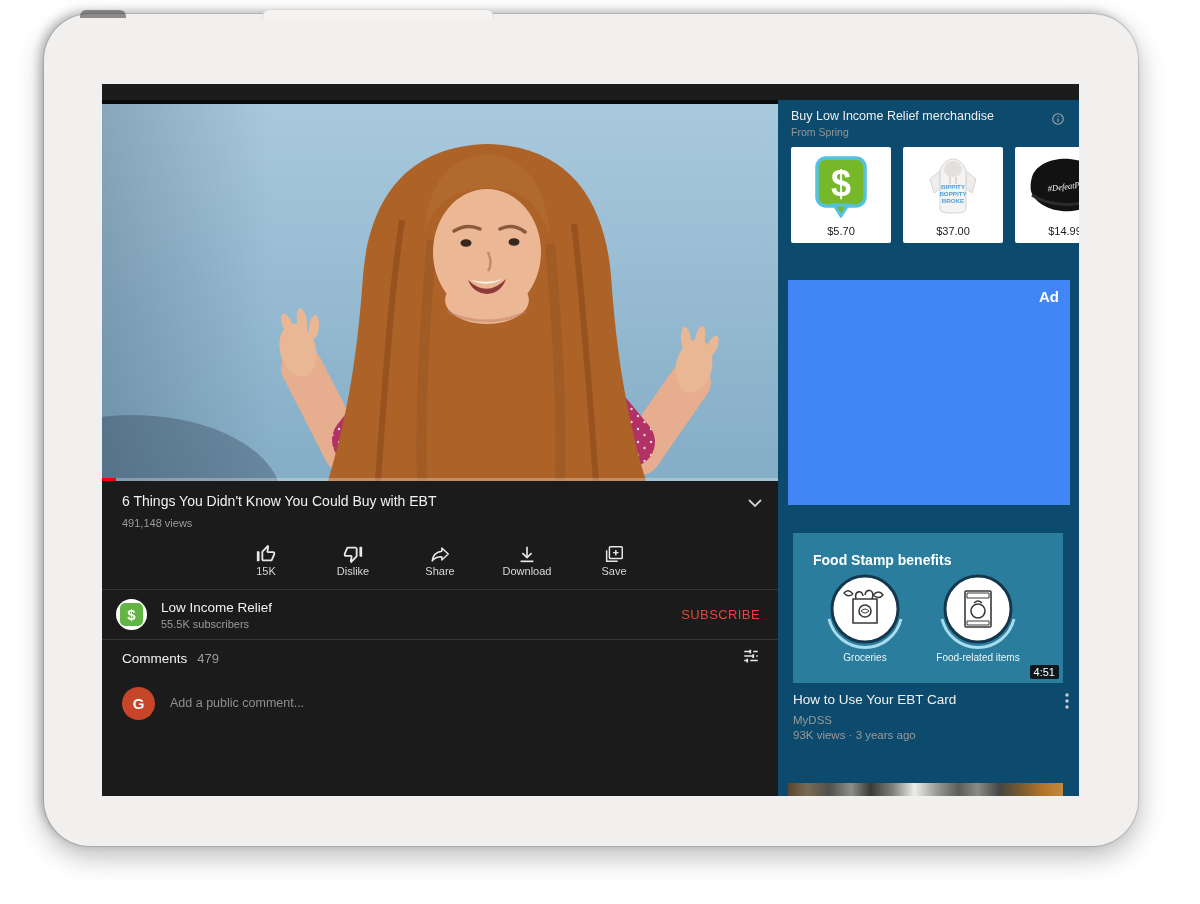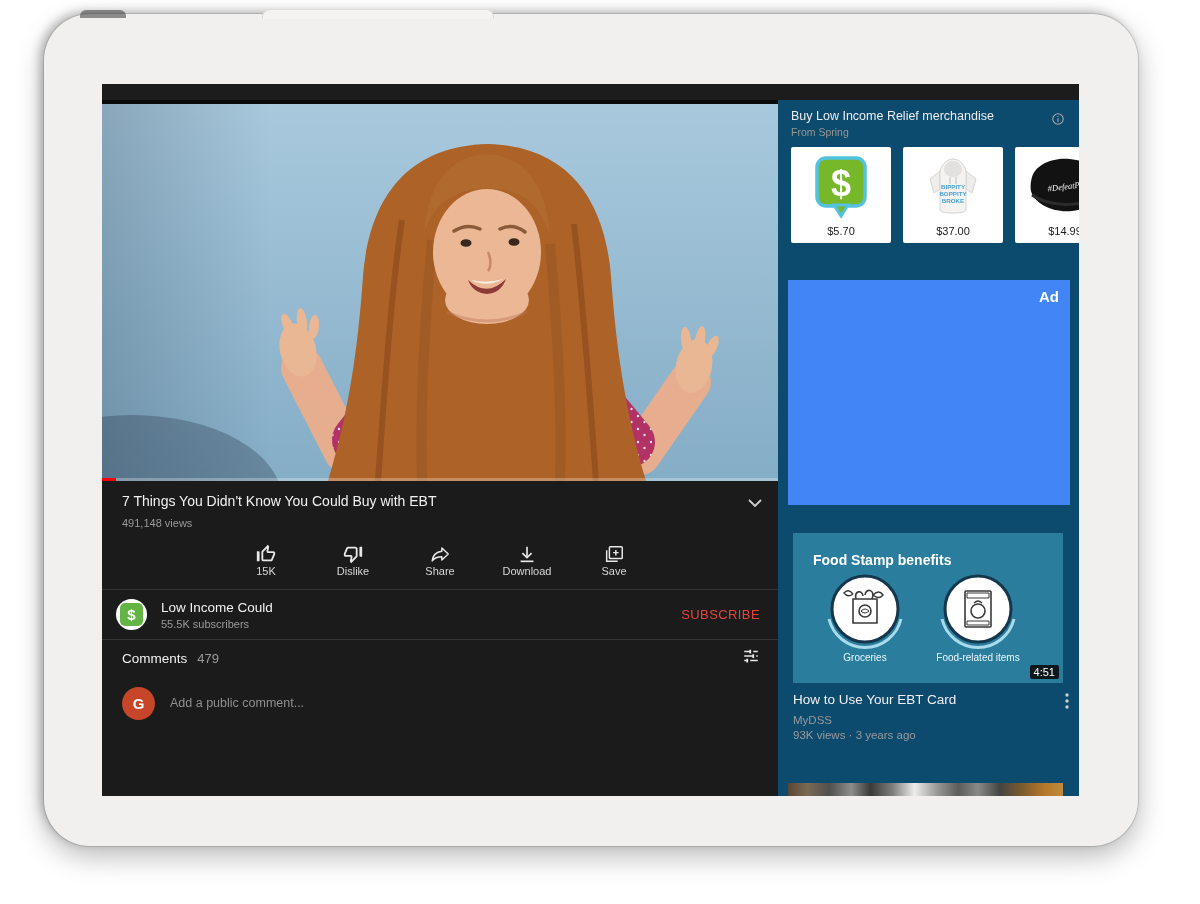--- a/index.html
+++ b/index.html
@@ -185,21 +185,21 @@
 
           <path d="M366,180 Q385,198 404,179 Q399,193 385,194 Q371,193 366,180 Z" fill="#8c3b38"></path>
           <path d="M369,180 Q385,188 401,179 Q385,184 369,180 Z" fill="#f5efe8"></path>
         </svg>
         <div class="progress">
           <div class="played" style="width: 2%;"></div>
         </div>
       </div>
 
       <div class="video-info">
-        <div class="vtitle">7 Things You Didn't Know You Could Buy with EBT</div>
+        <div class="vtitle">6 Things You Didn't Know You Could Buy with EBT</div>
         <div class="vviews">491,148 views</div>
         <div class="chev">
           <span>
             <svg width="14" height="9" viewBox="0 0 14 9">
                 <path d="M1 1l6 6 6-6" stroke="#cfcfcf" stroke-width="1.8" fill="none"></path>
               </svg>
           </span>
         </div>
       </div>
 
@@ -254,21 +254,21 @@
         </div>
       </div>
 
       <div class="divider"></div>
 
       <div class="channel-row">
         <div class="ch-avatar">
           <div class="bubble">$</div>
         </div>
         <div>
-          <div class="ch-name">Low Income Could</div>
+          <div class="ch-name">Low Income Relief</div>
           <div class="ch-subs">55.5K subscribers</div>
         </div>
         <div class="subscribe">SUBSCRIBE</div>
       </div>
 
       <div class="divider"></div>
 
       <div class="comments-head">
         <span class="c-title">Comments</span>
         <span class="c-count">479</span>

